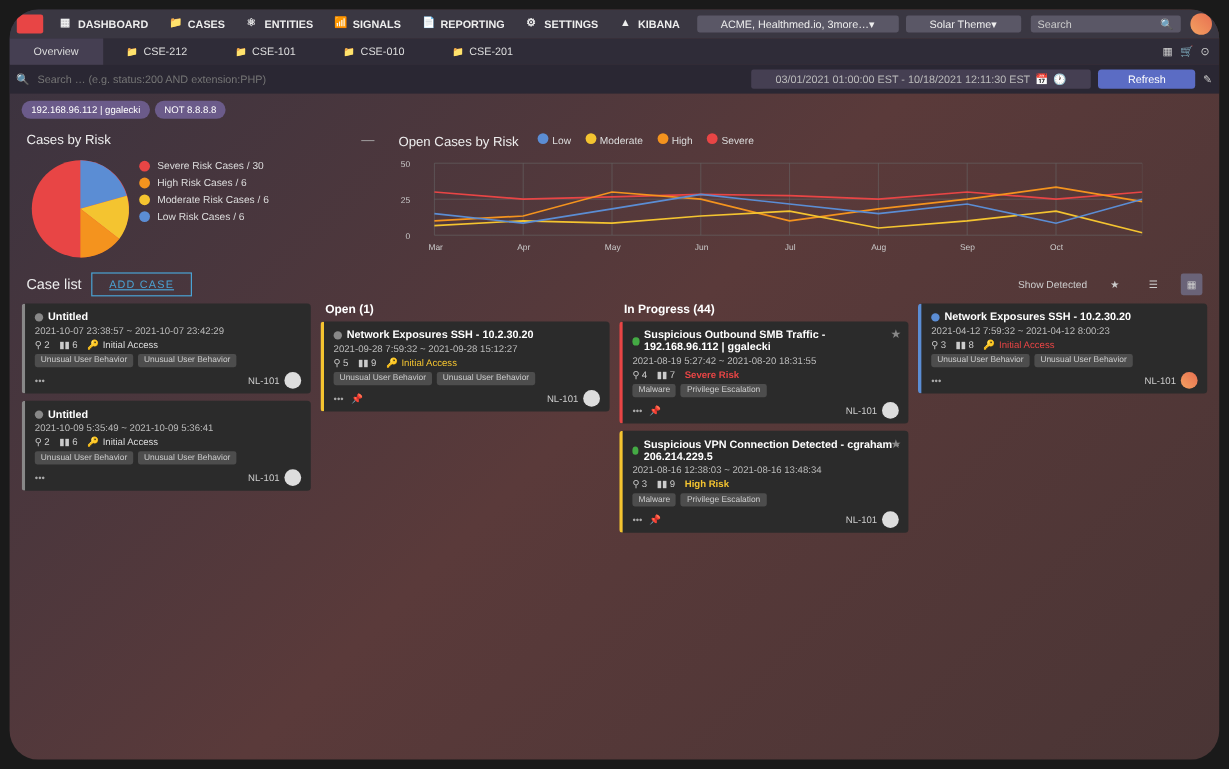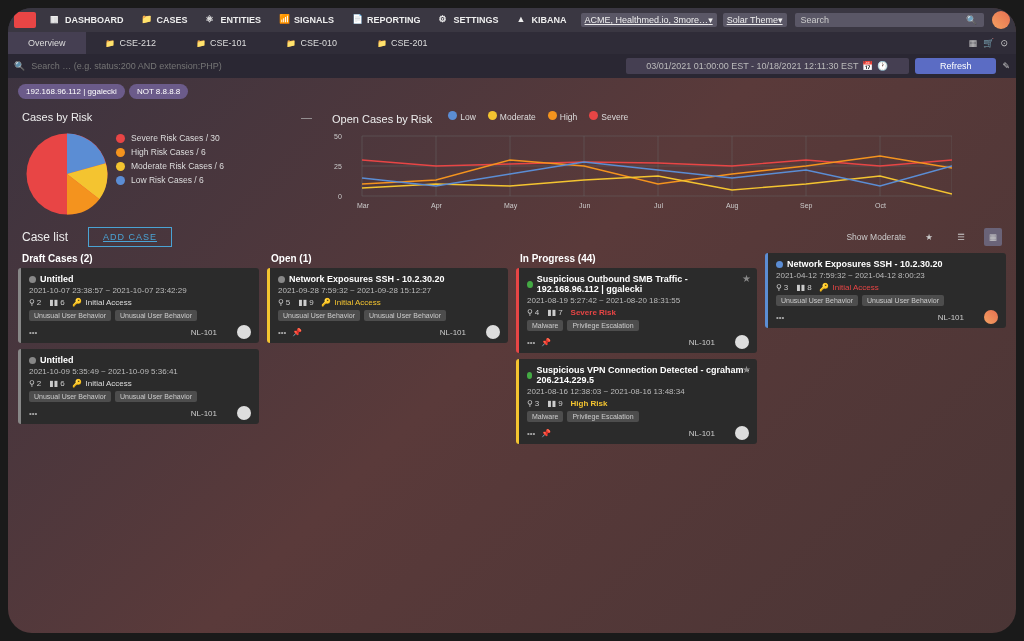--- a/index.html
+++ b/index.html
@@ -4,21 +4,21 @@
 <style>
 * { box-sizing: border-box; margin: 0; padding: 0; font-family: Arial, sans-serif; }
 body { width: 1024px; height: 641px; background: #1a1a1a; overflow: hidden; }
 .app { width: 1008px; height: 625px; margin: 8px; border-radius: 24px; overflow: hidden; background: linear-gradient(135deg, #3a3340 0%, #5a3a3a 50%, #4a3535 100%); position: relative; }
 
 
 .topnav { display: flex; align-items: center; height: 24px; background: #3a3742; padding: 0 6px; gap: 2px; font-size: 9px; color: #eee; }
 .topnav-logo { width: 22px; height: 16px; background: #e84545; border-radius: 2px; margin-right: 4px; }
 .topnav-item { display: flex; align-items: center; gap: 3px; padding: 3px 8px; cursor: pointer; font-weight: bold; }
 .topnav-icon { width: 12px; height: 12px; display: inline-flex; }
-.topnav-sel { display: flex; align-items: flex-start; background: #5a5766; padding: 2px 4px; border-radius: 2px; font-size: 9px; margin-left: 4px; text-decoration: underline; }
+.topnav-sel { display: flex; align-items: flex-start; background: #5a5766; padding: 2px 20px; border-radius: 2px; font-size: 9px; margin-left: 4px; }
 .topnav-search { flex: 1; display: flex; align-items: center; background: #5a5766; margin-left: 6px; padding: 2px 6px; border-radius: 2px; font-size: 9px; color: #ccc; }
 .topnav-avatar { width: 18px; height: 18px; border-radius: 50%; background: linear-gradient(45deg, #f4a261, #e76f51); margin-left: 6px; }
 
 
 .tabs { display: flex; height: 22px; background: #2f2c38; align-items: stretch; font-size: 9px; }
 .tab { display: flex; align-items: center; padding: 0 20px; color: #ddd; gap: 4px; }
 .tab.active { background: #453f52; }
 .tab-yellow::before { content: "📁"; color: #f4c430; font-size: 8px; }
 .tabs-right { margin-left: auto; display: flex; align-items: center; gap: 6px; padding: 0 8px; color: #ccc; }
 
@@ -39,21 +39,21 @@
 .chart-title { font-size: 11px; color: #eee; margin-bottom: 6px; display:flex; align-items:center; justify-content:space-between; }
 .pie-wrap { display: flex; gap: 4px; }
 .pie { width: 90px; height: 90px; }
 .legend { font-size: 8.5px; color: #ddd; }
 .legend-row { display: flex; align-items: center; gap: 6px; margin: 4px 0; }
 .legend-dot { width: 9px; height: 9px; border-radius: 50%; }
 .line-legend { display: flex; gap: 12px; font-size: 8.5px; color: #ddd; margin-bottom: 4px; }
 .linechart { width: 620px; height: 90px; }
 
 
-.caselist-hdr { display: flex; align-items: center; padding: 8px 14px 4px; gap: 20px; color: #eee; }
+.caselist-hdr { display: flex; align-items: center; padding: 8px 14px 4px; gap: 8px; color: #eee; }
 .caselist-title { font-size: 12px; }
 .addcase { border: 1px solid #4aa3d4; color: #4aa3d4; font-size: 9px; padding: 4px 14px; letter-spacing: 1px; cursor: pointer; text-decoration: underline; }
 .caselist-right { margin-left: auto; display: flex; align-items: center; gap: 14px; font-size: 8.5px; color: #ccc; }
 .view-btn { width: 18px; height: 18px; display: inline-flex; align-items: center; justify-content: center; border-radius: 2px; cursor:pointer; }
 .view-btn.active { background: #6a6378; }
 
 .company { font-size: 9px; color: #ddd; padding: 0 14px 2px; }
 
 
 .cols { display: flex; gap: 8px; padding: 2px 10px; }
@@ -73,21 +73,21 @@
 .risk-txt { font-weight: bold; }
 .risk-severe { color: #e84545; }
 .risk-high { color: #f4c430; }
 .initial-access { display: flex; align-items: center; gap: 3px; color: #ddd; font-size: 8px; }
 .initial-access.yellow { color: #f4c430; }
 .initial-access.red { color: #e84545; }
 .tags { display: flex; gap: 4px; margin: 3px 0; }
 .tag { background: #4d4d4d; color: #ccc; font-size: 7px; padding: 2px 5px; border-radius: 2px; }
 .card-foot { display: flex; align-items: center; justify-content: space-between; margin-top: 4px; }
 .card-foot-left { display: flex; gap: 6px; align-items: center; color: #aaa; }
-.card-foot-right { display: flex; gap: 20px; align-items: center; font-size: 8px; color: #ccc; }
+.card-foot-right { display: flex; gap: 4px; align-items: center; font-size: 8px; color: #ccc; }
 .avatar-sm { width: 14px; height: 14px; border-radius: 50%; background: #ddd; display:inline-block; }
 .star { position: absolute; top: 5px; right: 6px; color: #888; font-size: 10px; }
 svg { display: block; }
 </style>
 </head>
 <body>
 <div class="app">
 
 <div class="topnav">
   <div class="topnav-logo"></div>
@@ -249,31 +249,30 @@
       <polyline fill="none" stroke="#5b8dd4" stroke-width="1.4" points="30,52 104,60 178,48 252,36 326,44 400,52 474,44 548,60 620,40"></polyline>
     </svg>
   </div>
 </div>
 
 <div class="caselist-hdr">
   <span class="caselist-title">Case list</span>
   <span class="addcase">ADD CASE</span>
   <div class="caselist-right">
     <span>Show
-Moderate</span>
+Detected</span>
     <span class="view-btn">★</span>
     <span class="view-btn">☰</span>
     <span class="view-btn active">▦</span>
   </div>
 </div>
 
 <div class="cols">
 
   <div class="col">
-    <div class="col-title">Draft Cases (2)</div>
     <div class="card">
       <div class="card-title">
             <span class="card-dot" style="background:#888"></span>
             <span>Untitled</span>
           </div>
       <div class="card-dates">2021-10-07  23:38:57 ~ 2021-10-07  23:42:29</div>
       <div class="card-stats">
             <span class="s">⚲ <span>2</span></span>
             <span class="s">▮▮ <span>6</span></span>
             <span class="initial-access">

